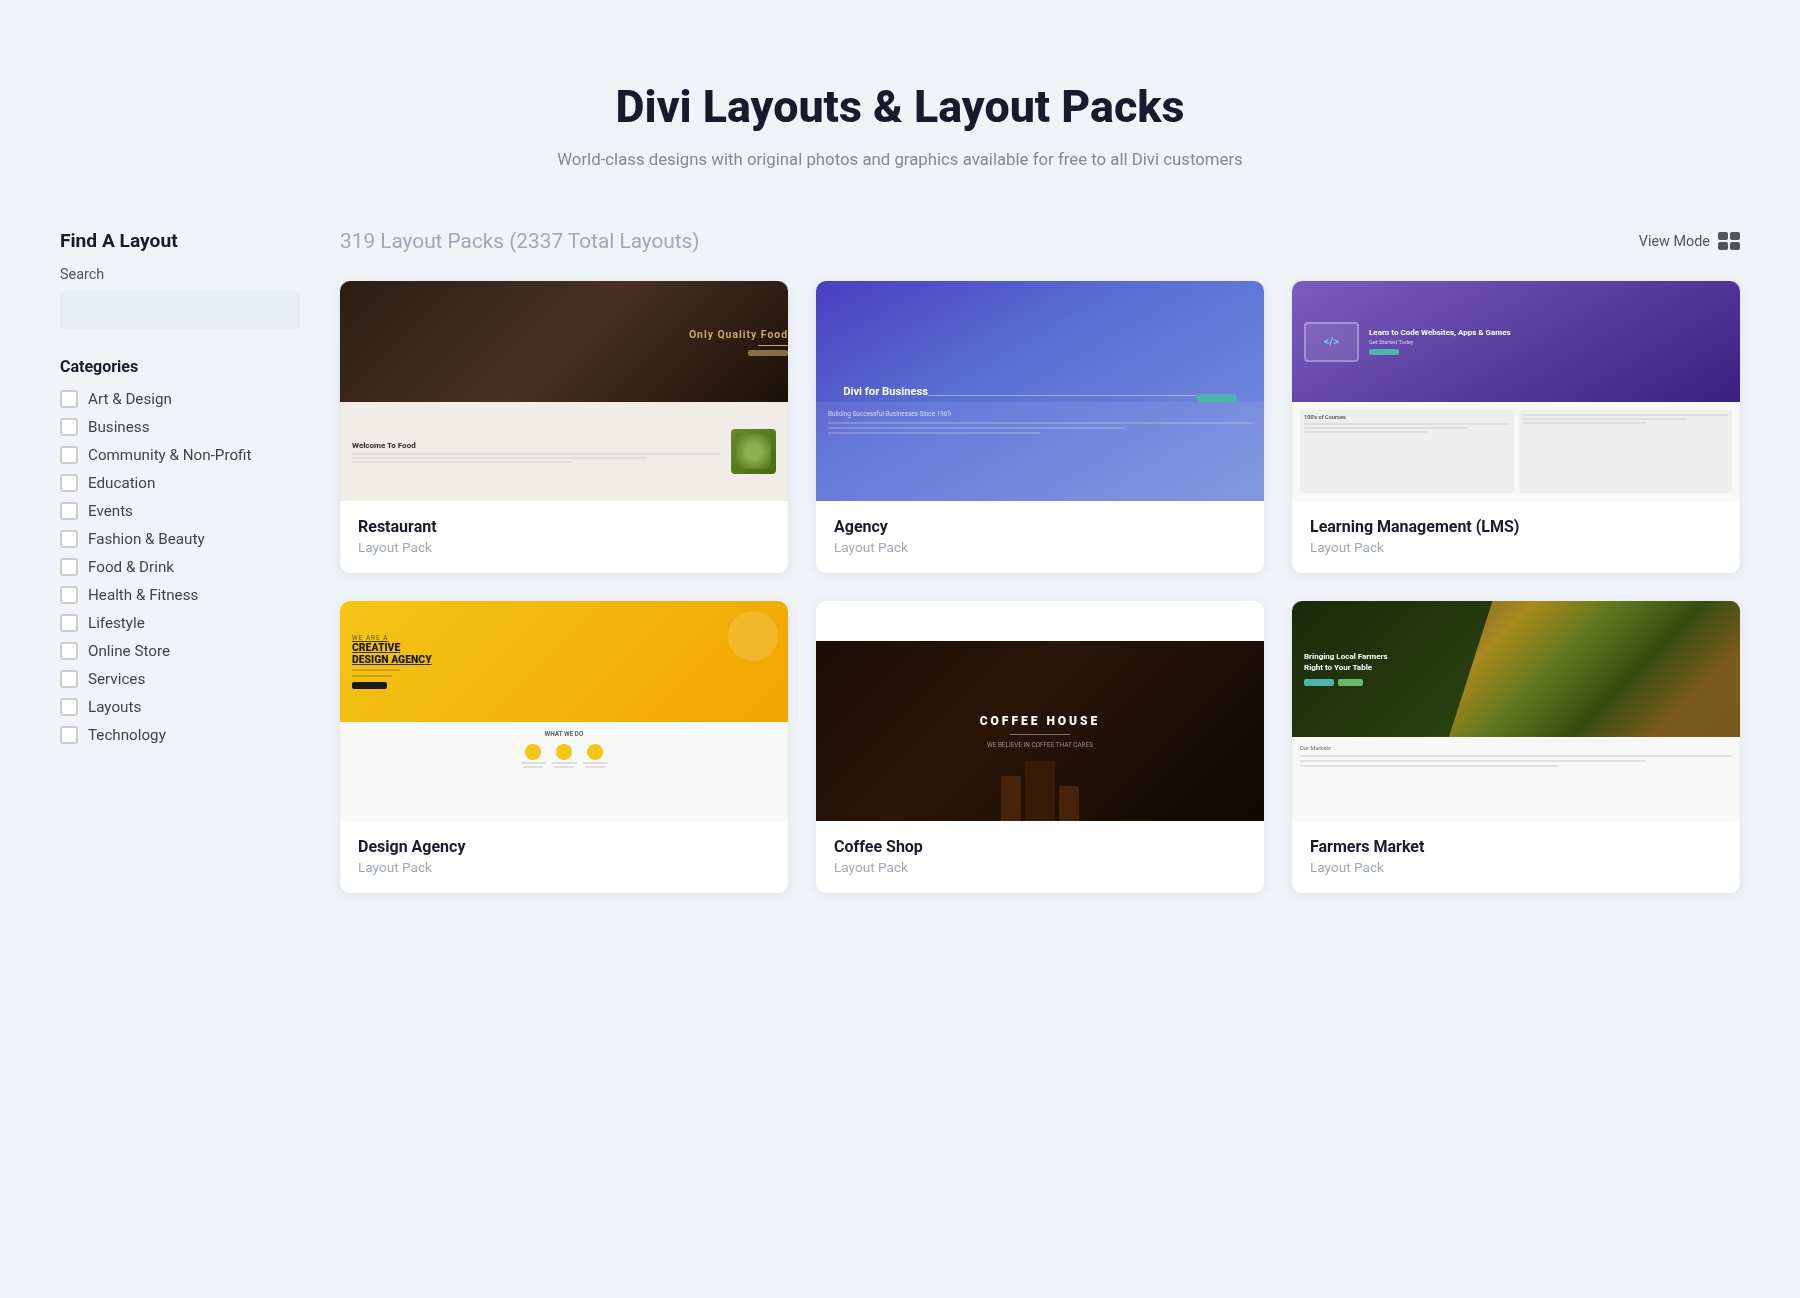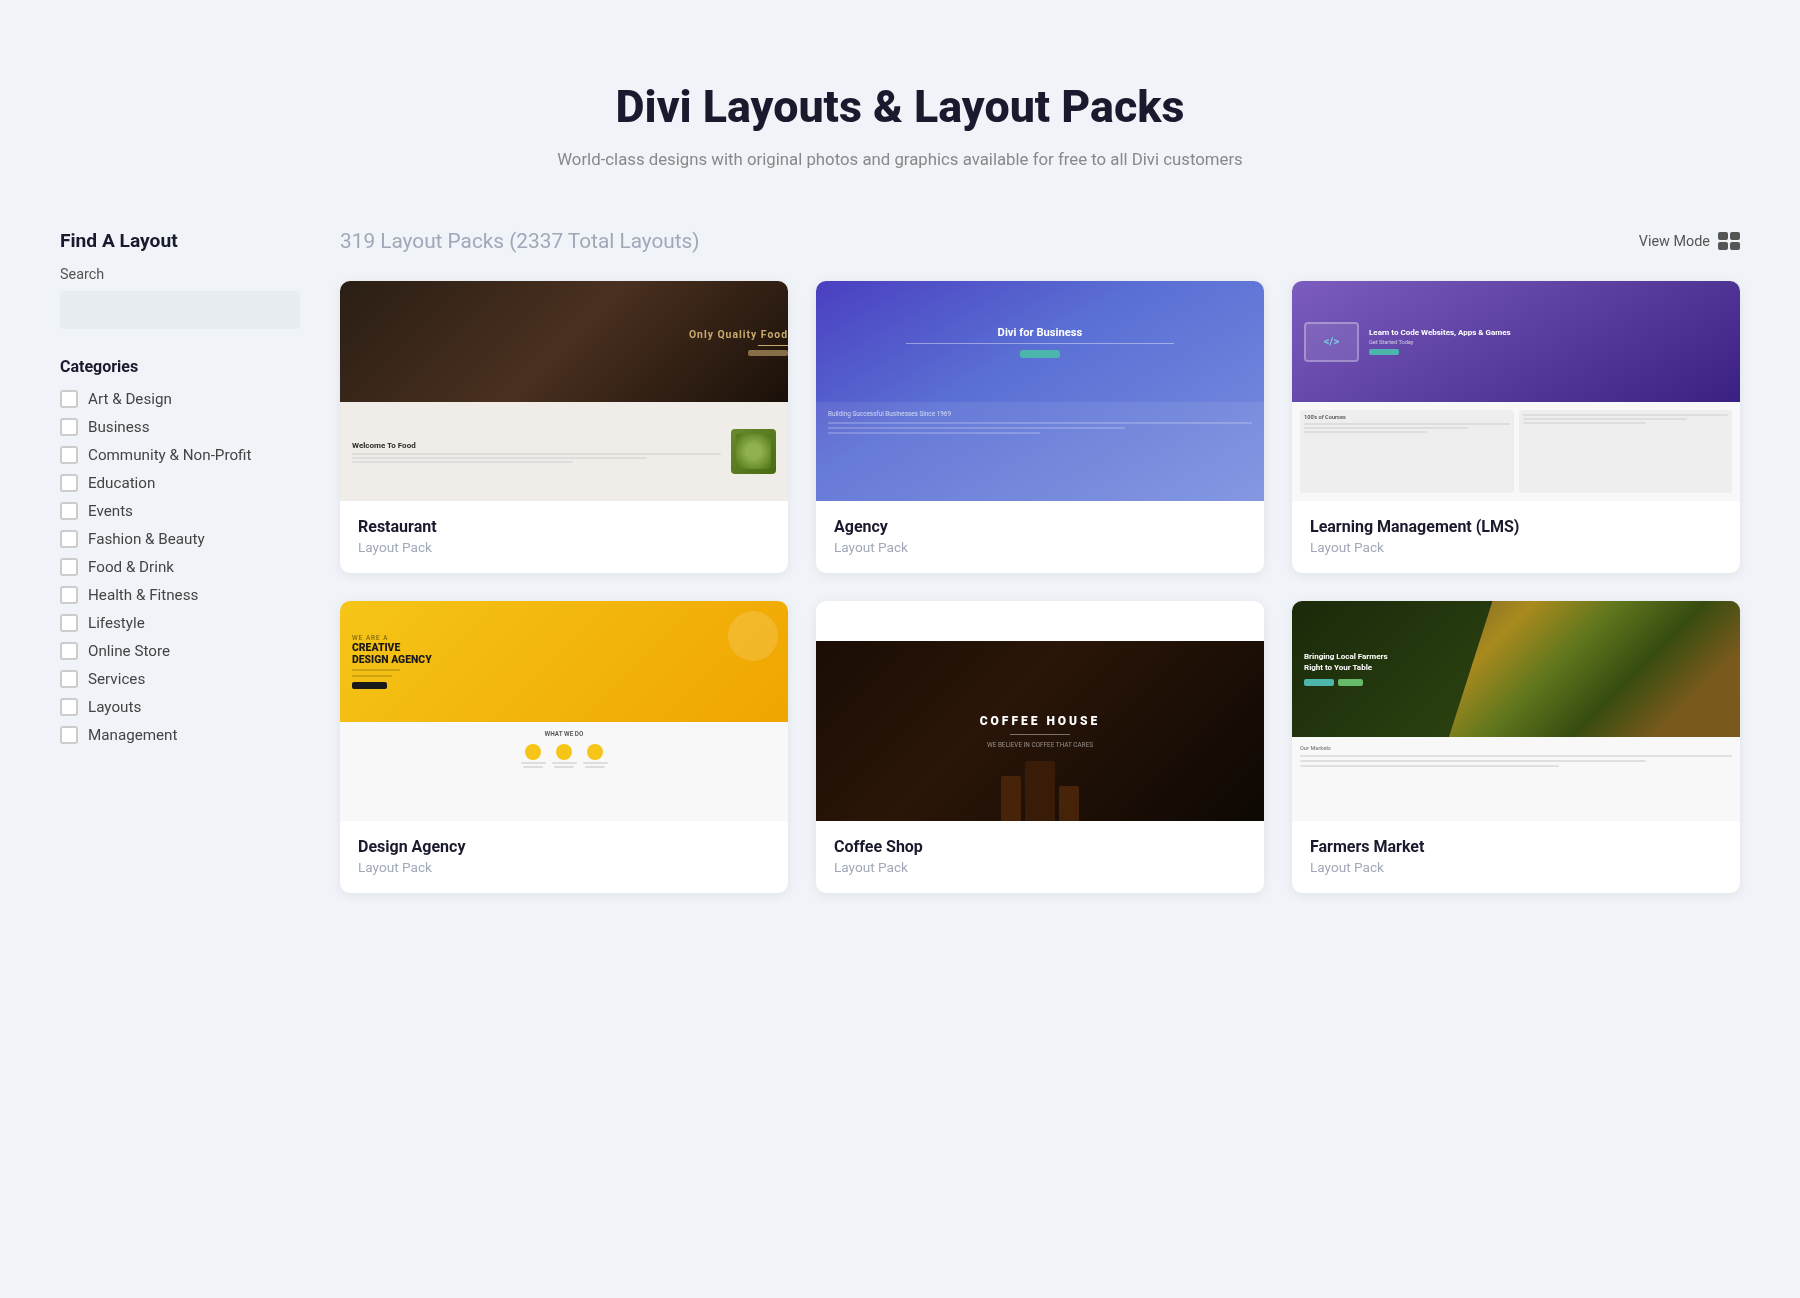--- a/index.html
+++ b/index.html
@@ -231,21 +231,21 @@
         <li class="category-item">
           <div class="category-checkbox"></div>
           <span class="category-label">Services</span>
         </li>
         <li class="category-item">
           <div class="category-checkbox"></div>
           <span class="category-label">Layouts</span>
         </li>
         <li class="category-item">
           <div class="category-checkbox"></div>
-          <span class="category-label">Management</span>
+          <span class="category-label">Technology</span>
         </li>
       </ul>
     </aside>
 
     <main class="main-content">
 
       <div class="main-header">
         <div class="layout-count">
           <span>319 Layout Packs</span>
           <span>(2337 Total Layouts)</span>
@@ -286,21 +286,21 @@
           </div>
           <div class="card-info">
             <div class="card-title">Restaurant</div>
             <div class="card-type">Layout Pack</div>
           </div>
         </div>
 
         <div class="layout-card">
           <div class="card-preview">
             <div style="position:absolute;inset:0;background:linear-gradient(150deg,#4a3fc0 0%,#5a6fd4 40%,#7a90e0 100%);">
-              <div style="height:55%;display:flex;align-items:center;justify-content:center;flex-direction:column;">
+              <div style="height:55%;display:flex;align-items:flex-end;justify-content:center;">
                 <div style="font-size:0.7rem;color:white;font-weight:700;margin-bottom:4px;">Divi for Business</div>
                 <div style="height:1px;background:rgba(255,255,255,0.4);width:60%;margin-bottom:6px;"></div>
                 <div style="width:40px;height:8px;background:#4db6ac;border-radius:3px;"></div>
               </div>
               <div style="height:45%;background:rgba(255,255,255,0.08);padding:8px 12px;">
                 <div style="font-size:0.4rem;color:rgba(255,255,255,0.7);margin-bottom:4px;">Building Successful Businesses Since 1969</div>
                 <div style="height:2px;background:rgba(255,255,255,0.2);margin-bottom:3px;border-radius:1px;"></div>
                 <div style="height:2px;background:rgba(255,255,255,0.2);margin-bottom:3px;border-radius:1px;width:70%;"></div>
                 <div style="height:2px;background:rgba(255,255,255,0.2);border-radius:1px;width:50%;"></div>
               </div>
@@ -342,21 +342,21 @@
           </div>
           <div class="card-info">
             <div class="card-title">Learning Management (LMS)</div>
             <div class="card-type">Layout Pack</div>
           </div>
         </div>
 
         <div class="layout-card">
           <div class="card-preview">
             <div style="position:absolute;inset:0;display:flex;flex-direction:column;">
-              <div style="height:55%;background:linear-gradient(135deg,#f5c518 0%,#f0a500 100%);display:flex;align-items:center;padding:12px;gap:8px;position:relative;overflow:hidden;">
+              <div style="height:55%;background:linear-gradient(135deg,#f5c518 0%,#f0a500 100%);display:flex;align-items:center;padding:12px;gap:8px;position:relative;overflow:hidden;text-decoration:underline;">
                 <div style="position:absolute;right:10px;top:10px;width:50px;height:50px;background:rgba(255,255,255,0.15);border-radius:50%;"></div>
                 <div>
                   <div style="font-size:0.4rem;color:rgba(0,0,0,0.6);text-transform:uppercase;letter-spacing:1px;">We Are A</div>
                   <div style="font-size:0.65rem;font-weight:900;color:#1a1a1a;line-height:1.1;">CREATIVE<br>DESIGN AGENCY</div>
                   <div style="height:2px;background:rgba(0,0,0,0.15);margin:4px 0;width:60%;"></div>
                   <div style="height:2px;background:rgba(0,0,0,0.15);margin:2px 0;width:50%;"></div>
                   <div style="width:35px;height:7px;background:#1a1a1a;border-radius:2px;margin-top:5px;"></div>
                 </div>
               </div>
               <div style="flex:1;background:#f8f8f8;padding:8px;">

